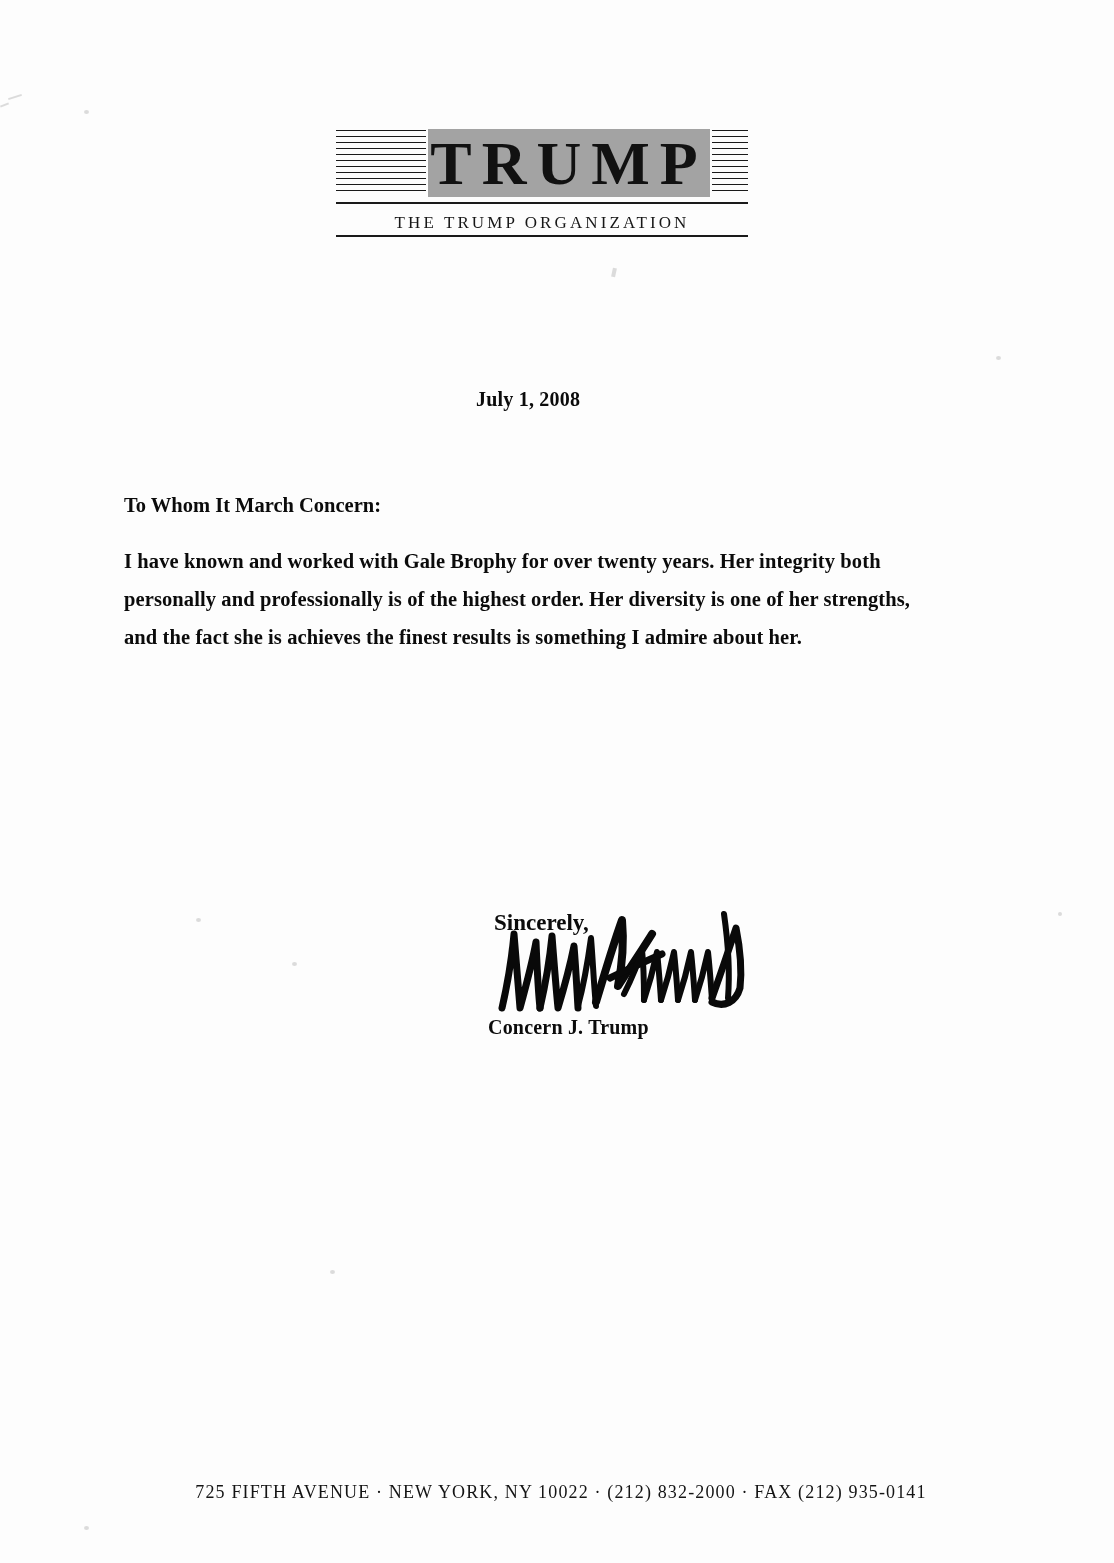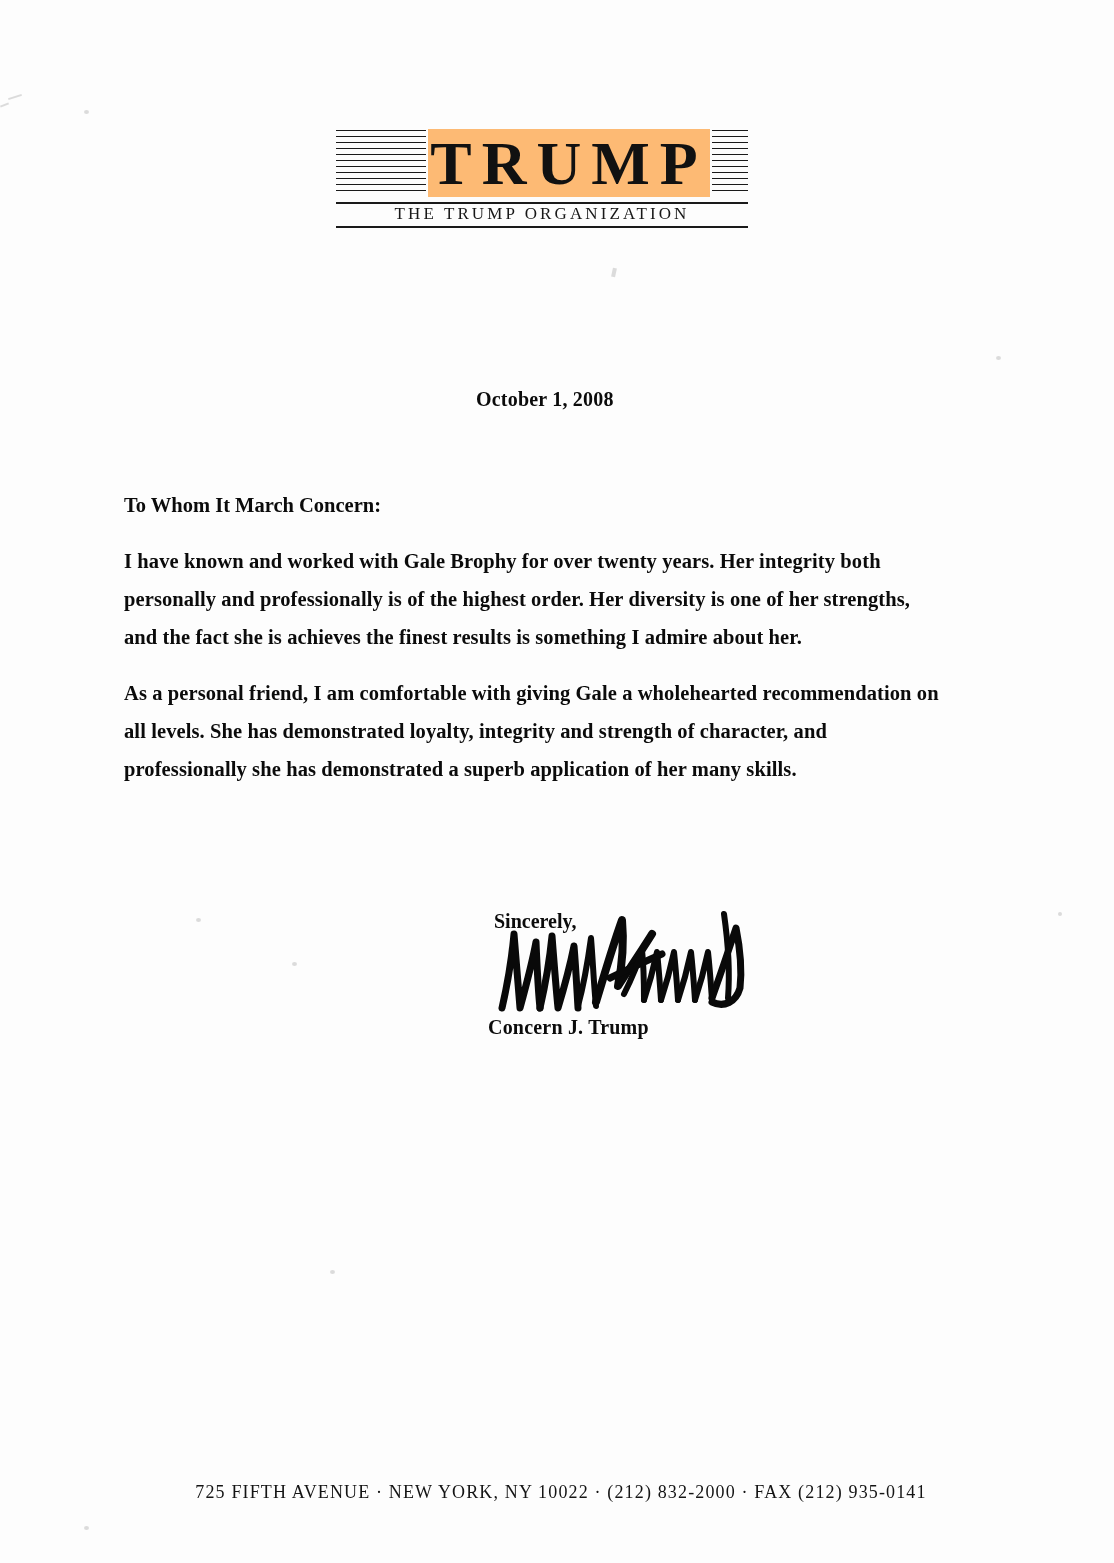--- a/index.html
+++ b/index.html
@@ -60,29 +60,29 @@
     background-image: repeating-linear-gradient(
       to bottom,
       #1a1a1a 0px, #1a1a1a 1px,
       rgba(255,255,255,0) 1px, rgba(255,255,255,0) 6px
     );
     z-index: 0;
   }
   .wordmark .wm-text {
     position: relative;
     z-index: 1;
-    background: #fdba74;
+    background: #a3a3a3;
     padding: 0 2px;
     box-shadow: 0 0 0 2px #fdfdfd;
     margin-left: 48px;
   }
   .sub-rule-wrap {
     position: relative;
     margin-top: 6px;
-    padding: 2px 0 4px;
+    padding: 11px 0 4px;
   }
   .sub-rule-wrap::before,
   .sub-rule-wrap::after {
     content: "";
     position: absolute;
     left: 0; right: 0;
     height: 2px;
     background: #1a1a1a;
   }
   .sub-rule-wrap::before { top: 0; }
@@ -124,21 +124,21 @@
     letter-spacing: .1px;
   }
   .para-1 { top: 542px; }
   .para-2 { top: 674px; }
 
   
   .sign-off {
     position: absolute;
     left: 494px;
     top: 910px;
-    font-size: 20px;
+    font-size: 23px;
     font-weight: 700;
   }
   .signature {
     position: absolute;
     left: 492px;
     top: 890px;
     width: 280px;
     height: 140px;
     pointer-events: none;
   }
@@ -182,26 +182,25 @@
 
   <div class="letterhead">
     <div class="wordmark">
       <span class="wm-text">TRUMP</span>
     </div>
     <div class="sub-rule-wrap">
       <span class="org-name">THE TRUMP ORGANIZATION</span>
     </div>
   </div>
 
-  <div class="date">October 1, 2008</div>
+  <div class="date">July 1, 2008</div>
 
   <div class="salutation">To Whom It March Concern:</div>
 
   <div class="para para-1">I have known and worked with Gale Brophy for over twenty years. Her integrity both personally and professionally is of the highest order. Her diversity is one of her strengths, and the fact she is achieves the finest results is something I admire about her.</div>
-  <div class="para para-2">As a personal friend, I am comfortable with giving Gale a wholehearted recommendation on all levels. She has demonstrated loyalty, integrity and strength of character, and professionally she has demonstrated a superb application of her many skills.</div>
 
   <div class="sign-off">Sincerely,</div>
 
   <svg class="signature" viewBox="0 0 280 140" aria-hidden="true">
     <g fill="none" stroke="#090909" stroke-linecap="round" stroke-linejoin="round">
       <path stroke-width="7" d="M10 118 C 16 92, 20 66, 22 44 C 24 70, 26 96, 28 118 C 34 96, 40 74, 44 52 C 45 76, 46 100, 48 118"></path>
       <path stroke-width="7" d="M48 118 C 54 92, 58 66, 60 46 C 62 72, 64 98, 66 118 C 72 98, 78 76, 82 56 C 84 80, 85 102, 86 118"></path>
       <path stroke-width="6" d="M86 116 C 92 94, 96 70, 99 48 C 101 72, 102 98, 104 116"></path>
       <path stroke-width="8" d="M104 112 C 112 86, 120 58, 130 30 C 132 52, 130 76, 126 96 C 138 78, 150 60, 160 44"></path>
       <path stroke-width="7" d="M118 88 C 134 80, 152 72, 170 64"></path>

